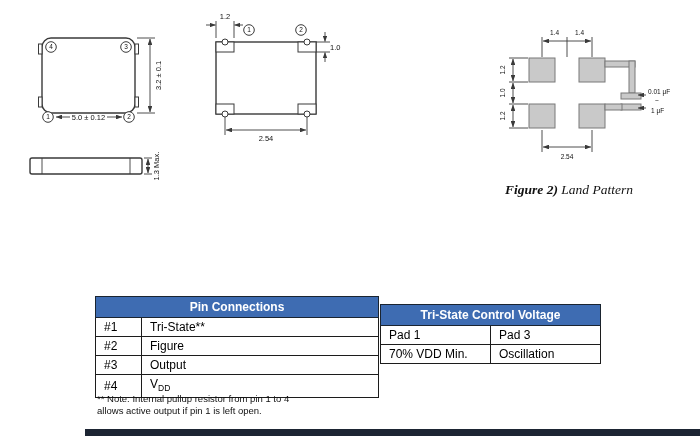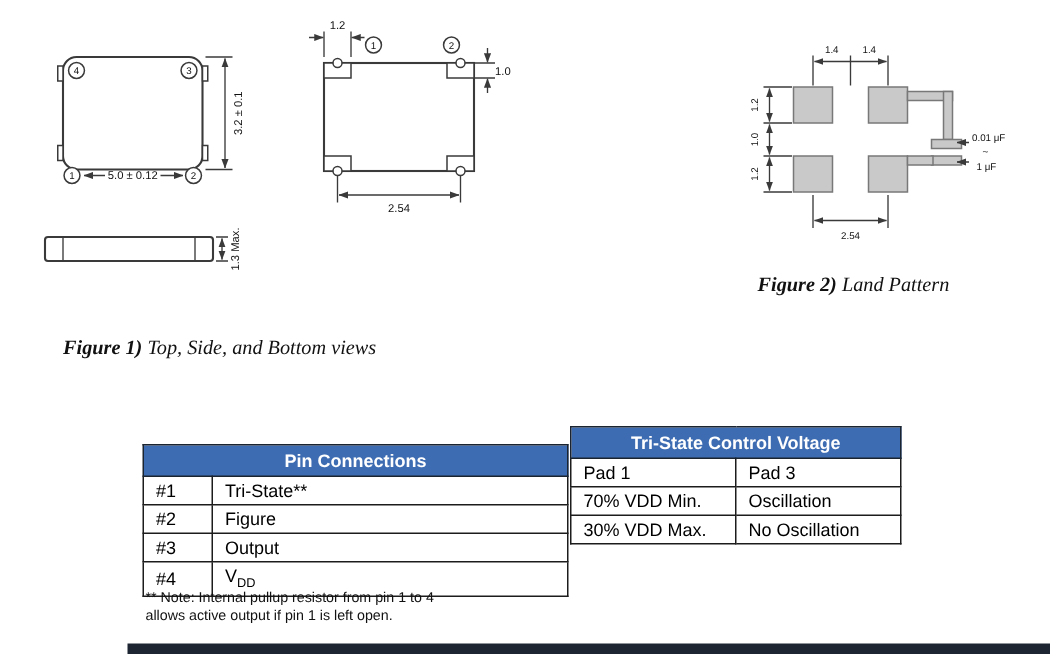--- a/index.html
+++ b/index.html
@@ -13,21 +13,21 @@
   .caption { position:absolute; font-style:italic; font-size:13.5px; color:#111; white-space:nowrap;font-family:Liberation Serif, serif; }
   .caption .capb { font-weight:bold; }
   .cap1 { left:42px; top:224px; }
   .cap2 { left:505px; top:182px; }
 
   .tbl { position:absolute; border-collapse:collapse; background:#fff; font-size:12px; color:#000; }
   .tbl th { background:var(--header-blue,#3e6cb2); color:#fff; font-weight:bold; text-align:center;
             border:1px solid #1a2430; padding:3px 4px; line-height:14px; }
   .tbl td { border:1px solid #1c1c1c; padding:1.5px 8px; line-height:15px; text-align:left; }
   .pin { left:95px; top:296px; width:284px; }
-  .tri { left:380px; top:284px; width:221px; }
+  .tri { left:380px; top:304px; width:221px; }
   .sub { font-size:8.5px; }
 
   .note { position:absolute; left:97px; top:393px; font-size:9.5px; line-height:1.3; color:#111; }
   .footer-bar { position:absolute; left:85px; top:429px; width:615px; height:7px;
                 background:var(--footer-dark,#1d2533); }
 
   
   .ol  { fill:#fff; stroke:var(--line,#3a3a3a); stroke-width:1.4; }
   .ol3 { fill:#fff; stroke:var(--line,#3a3a3a); stroke-width:1; }
   .dl  { fill:none; stroke:var(--line,#3a3a3a); stroke-width:0.9; }
@@ -133,23 +133,20 @@
       </g>
       <g>
         <line class="dl" x1="207" y1="109" x2="207" y2="127"></line>
         <line class="dl" x1="289" y1="109" x2="289" y2="127"></line>
         <line class="dl" x1="208" y1="122" x2="288" y2="122" marker-start="url(#ms)" marker-end="url(#me)"></line>
         <text class="dt" x="248" y="133" text-anchor="middle">2.54</text>
       </g>
     </g>
   </svg>
 
-  <div class="caption cap1">
-    <span class="capb">Figure 1)</span><span> Top, Side, and Bottom views</span>
-  </div>
 
   <svg class="fig2" width="200" height="162" viewBox="0 0 200 162">
     <defs>
       <marker id="me2" viewBox="0 0 8 6" markerWidth="7" markerHeight="5.3" refX="7.6" refY="3" orient="auto">
         <path d="M0,0 L8,3 L0,6 Z" fill="#3a3a3a"></path>
       </marker>
       <marker id="ms2" viewBox="0 0 8 6" markerWidth="7" markerHeight="5.3" refX="0.4" refY="3" orient="auto">
         <path d="M8,0 L0,3 L8,6 Z" fill="#3a3a3a"></path>
       </marker>
     </defs>
@@ -255,21 +252,17 @@
     </thead>
     <tbody>
       <tr>
         <td>Pad 1</td>
         <td>Pad 3</td>
       </tr>
       <tr>
         <td>70% VDD Min.</td>
         <td>Oscillation</td>
       </tr>
-      <tr>
-        <td>30% VDD Max.</td>
-        <td>No Oscillation</td>
-      </tr>
     </tbody>
   </table>
 
   <div class="footer-bar"></div>
 </div>
 
 </body></html>

